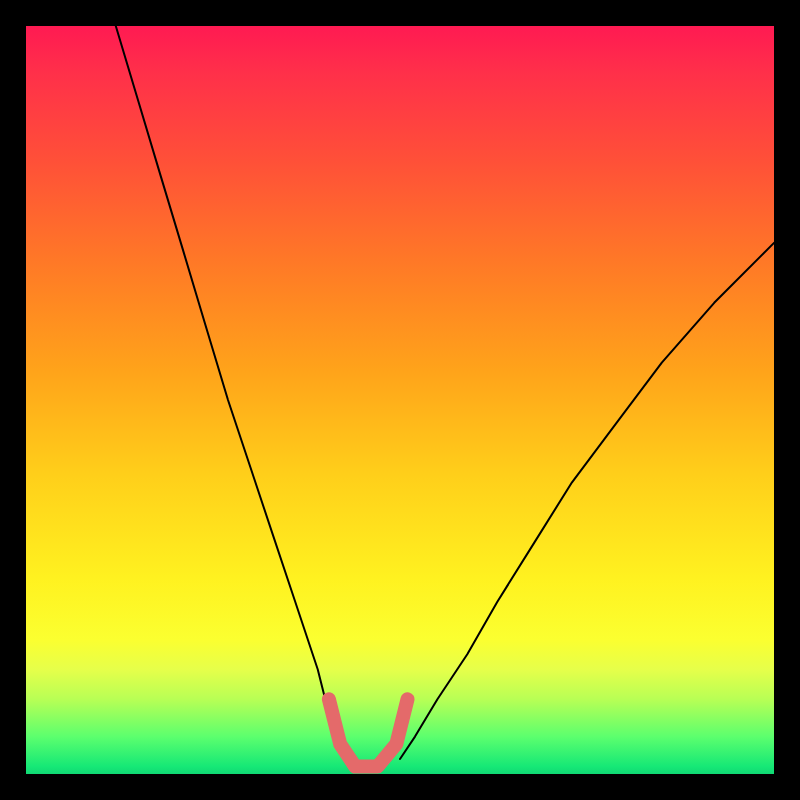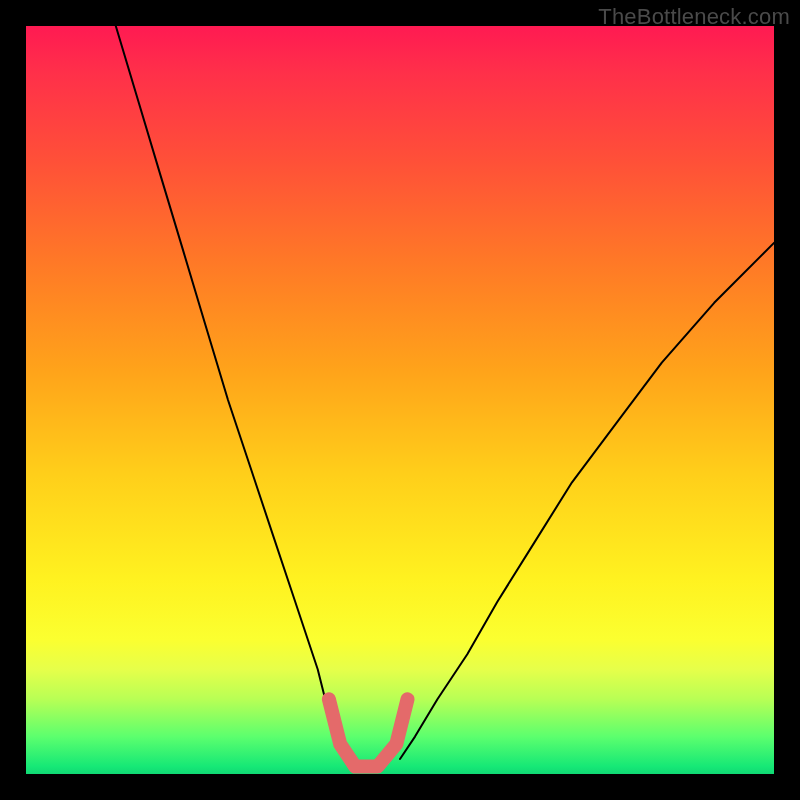--- a/index.html
+++ b/index.html
@@ -60,21 +60,20 @@
     width: 748px;
     height: 748px;
     overflow: visible;
   }
 </style>
 </head>
 <body>
 
 <div class="frame">
 
-  <div class="watermark">TheBottleneck.com</div>
 
   <div class="plot">
     <svg class="curves" viewBox="0 0 748 748" preserveAspectRatio="none">
       <g id="series-group">
           <path d="M89.8 0.0 L112.2 74.8 L134.6 149.6 L157.1 224.4 L179.5 299.2 L202.0 374.0 L224.4 441.3 L246.8 508.6 L269.3 576.0 L291.7 643.3 L306.7 703.1 L317.9 733.0" fill="none" stroke="#000000" stroke-width="2" stroke-linecap="round" stroke-linejoin="round"></path>
           <path d="M374.0 733.0 L389.0 710.6 L411.4 673.2 L441.3 628.3 L471.2 576.0 L508.6 516.1 L546.0 456.3 L590.9 396.4 L635.8 336.6 L688.2 276.8 L748.0 216.9" fill="none" stroke="#000000" stroke-width="2" stroke-linecap="round" stroke-linejoin="round"></path>
           <path d="M302.9 673.2 L314.2 718.1 L329.1 740.5 L351.6 740.5 L370.3 718.1 L381.5 673.2" fill="none" stroke="#e46a6a" stroke-width="14" stroke-linecap="round" stroke-linejoin="round"></path>
         </g>
     </svg>
   </div>

